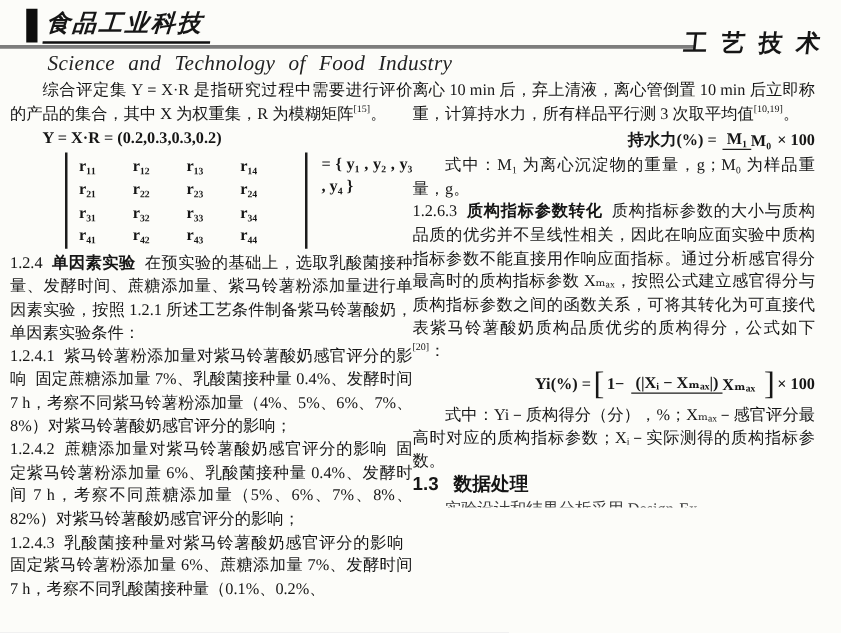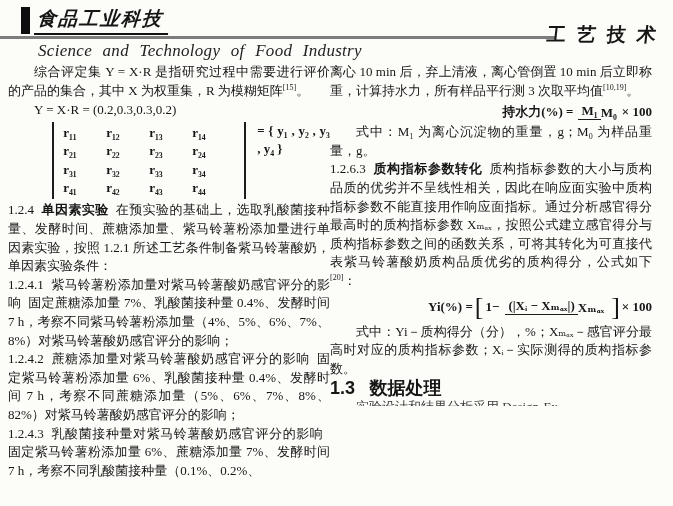--- a/index.html
+++ b/index.html
@@ -30,36 +30,36 @@
     display:flex;gap:0;overflow:hidden;
   }
   .col{width:322px;overflow:hidden;font-size:13px;line-height:18.6px;text-align:justify;}
   p{margin:0;text-align:justify;}
   .indent{text-indent:2em;}
   sup.ref{font-size:8px;line-height:0;vertical-align:super;letter-spacing:0;}
   .sec-num{margin-right:.55em;}
   .sec-title-sans{font-family:"Liberation Sans","DejaVu Sans",sans-serif;font-weight:bold;margin-right:.55em;}
   .sec-title-serif{margin-right:.55em;}
   
-  .formula-line{font-weight:normal;margin:1px 0 1px 2em;line-height:18.6px;}
+  .formula-line{font-weight:bold;margin:1px 0 1px 2em;line-height:18.6px;}
   .matrix-wrap{display:flex;align-items:flex-start;margin:2px 0 2px 3.4em;font-weight:bold;font-family:Liberation Serif, serif;}
   .matrix-grid{
     display:grid;grid-template-columns:repeat(4,43px);
     border-left:2px solid #1c1c1c;border-right:2px solid #1c1c1c;padding:2px 9px;
   }
   .matrix-grid span{line-height:18.4px;}
   .matrix-eq{margin-left:11px;}
   .formula-frac{display:flex;align-items:center;margin:3px 0 3px 2em;font-weight:bold;line-height:15px;justify-content:flex-end;}
   .frac{display:inline-flex;flex-direction:row;align-items:center;margin:0 5px;}
   .frac .num{border-bottom:1.3px solid #1c1c1c;padding:0 3px 1px;}
   .frac .den{padding-top:1px;}
   .bigb{font-size:26px;font-weight:normal;line-height:1;margin:0 2px;}
   .pre-term{margin-right:1px;}
   
-  .heading-13{font-family:"Liberation Sans","DejaVu Sans",sans-serif;font-weight:bold;font-size:18px;margin-top:1px;}
+  .heading-13{font-family:"Liberation Sans","DejaVu Sans",sans-serif;font-weight:bold;font-size:15px;margin-top:1px;}
   .heading-13 .sec-num{margin-right:.8em;}
   .partial-line{height:8px;overflow:hidden;color:#3a3a3a;}
 </style>
 </head>
 <body>
 
 <div class="page">
 
   <div class="logo-bar"></div>
   <div class="logo-cn">食品工业科技</div>

